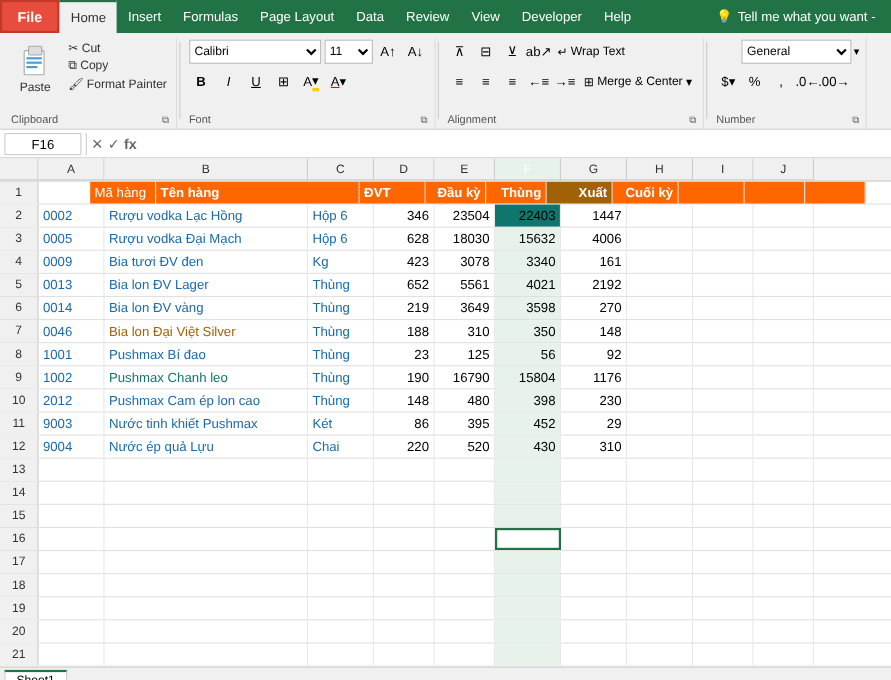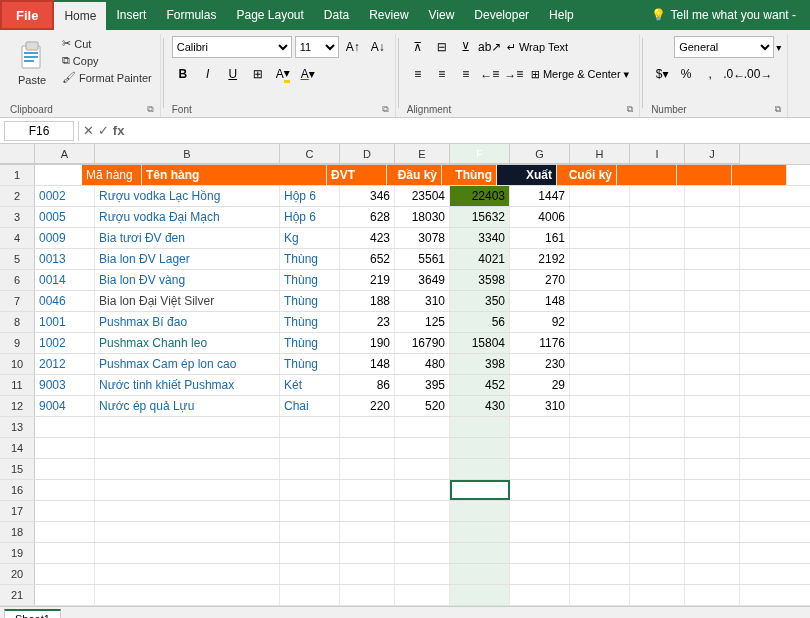--- a/index.html
+++ b/index.html
@@ -514,36 +514,36 @@
       <div class="col-header-cell w-j">J</div>
     </div>
 
     <div class="data-row header-row">
       <div class="row-num">1</div>
       <div class="data-cell w-a" style="background:#FF6600;color:white;font-weight:normal;margin-left:47px;">Mã hàng</div>
       <div class="data-cell w-b" style="background:#FF6600;color:white;font-weight:bold;">Tên hàng</div>
       <div class="data-cell w-c" style="background:#FF6600;color:white;font-weight:bold;">ĐVT</div>
       <div class="data-cell w-d text-right" style="background:#FF6600;color:white;font-weight:bold;">Đầu kỳ</div>
       <div class="data-cell w-e text-right" style="background:#FF6600;color:white;font-weight:bold;">Thùng</div>
-      <div class="data-cell w-f text-right" style="background:#0f172a;color:white;font-weight:bold;">Xuất</div>
+      <div class="data-cell w-f text-right" style="background:#a16207;color:white;font-weight:bold;">Xuất</div>
       <div class="data-cell w-g text-right" style="background:#FF6600;color:white;font-weight:bold;">Cuối kỳ</div>
       <div class="data-cell w-h" style="background:#FF6600;"></div>
       <div class="data-cell w-i" style="background:#FF6600;"></div>
       <div class="data-cell w-j" style="background:#FF6600;"></div>
     </div>
 
     <div id="data-rows-container">
         <div class="data-row">
     <div class="row-num">2</div>
     <div class="data-cell w-a col-a" style="color:#1a6aad">0002</div>
     <div class="data-cell w-b col-b" style="color:#1a6aad">Rượu vodka Lạc Hồng</div>
     <div class="data-cell w-c col-c" style="color:#1a6aad">Hộp 6</div>
     <div class="data-cell w-d text-right">346</div>
     <div class="data-cell w-e text-right">23504</div>
-    <div class="data-cell w-f text-right" style="background:#4d7c0f;">22403</div>
+    <div class="data-cell w-f text-right" style="background:#0f766e;">22403</div>
     <div class="data-cell w-g text-right">1447</div>
     <div class="data-cell w-h"></div>
     <div class="data-cell w-i"></div>
     <div class="data-cell w-j"></div>
   </div>
         <div class="data-row">
     <div class="row-num">3</div>
     <div class="data-cell w-a col-a" style="color:#1a6aad">0005</div>
     <div class="data-cell w-b col-b" style="color:#1a6aad">Rượu vodka Đại Mạch</div>
     <div class="data-cell w-c col-c" style="color:#1a6aad">Hộp 6</div>
@@ -590,21 +590,21 @@
     <div class="data-cell w-e text-right">3649</div>
     <div class="data-cell w-f text-right" style="background:#e6f2ea;">3598</div>
     <div class="data-cell w-g text-right">270</div>
     <div class="data-cell w-h"></div>
     <div class="data-cell w-i"></div>
     <div class="data-cell w-j"></div>
   </div>
         <div class="data-row">
     <div class="row-num">7</div>
     <div class="data-cell w-a col-a" style="color:#1a6aad">0046</div>
-    <div class="data-cell w-b col-b" style="color:#404040">Bia lon Đại Việt Silver</div>
+    <div class="data-cell w-b col-b" style="color:#a16207">Bia lon Đại Việt Silver</div>
     <div class="data-cell w-c col-c" style="color:#1a6aad">Thùng</div>
     <div class="data-cell w-d text-right">188</div>
     <div class="data-cell w-e text-right">310</div>
     <div class="data-cell w-f text-right" style="background:#e6f2ea;">350</div>
     <div class="data-cell w-g text-right">148</div>
     <div class="data-cell w-h"></div>
     <div class="data-cell w-i"></div>
     <div class="data-cell w-j"></div>
   </div>
         <div class="data-row">

